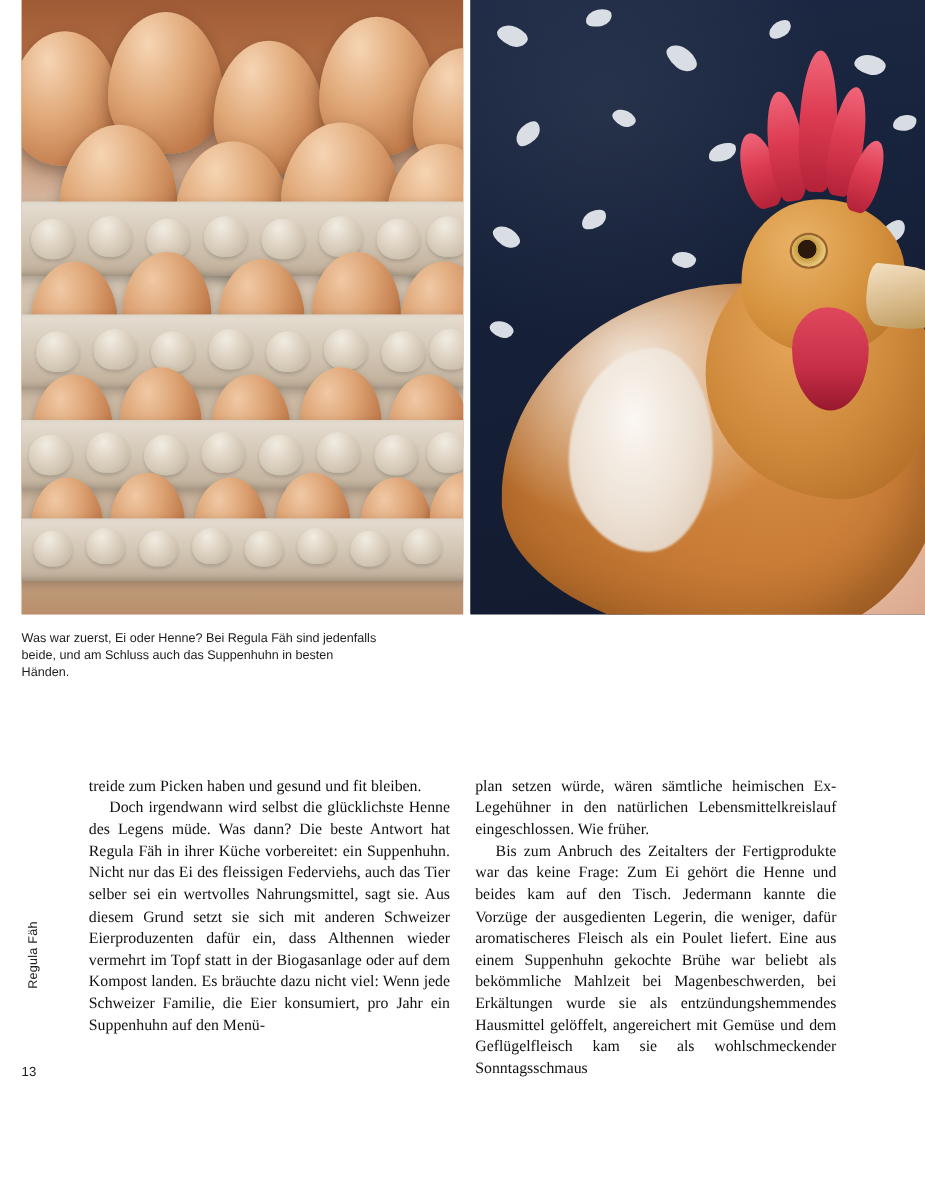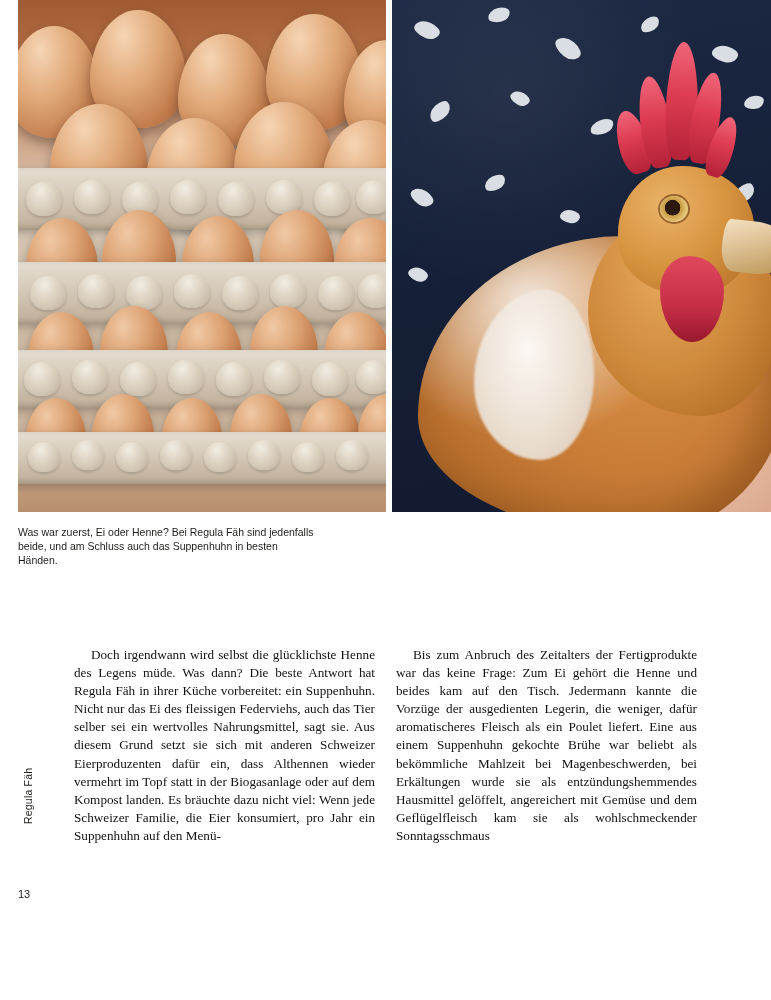--- a/index.html
+++ b/index.html
@@ -378,23 +378,25 @@
       <div class="hen-wattle"></div>
       <div class="hen-beak"></div>
       <div class="hen-eye"></div>
     </div>
   </div>
 
   <div class="caption">Was war zuerst, Ei oder Henne? Bei Regula Fäh sind jedenfalls beide, und am Schluss auch das Suppenhuhn in besten Händen.</div>
 
   <div class="columns">
     <div class="col col-left">
+      <p>treide zum Picken haben und gesund und fit bleiben.</p>
       <p class="indent">Doch irgendwann wird selbst die glücklichste Henne des Legens müde. Was dann? Die beste Antwort hat Regula Fäh in ihrer Küche vorbereitet: ein Suppenhuhn. Nicht nur das Ei des fleissigen Federviehs, auch das Tier selber sei ein wertvolles Nahrungsmittel, sagt sie. Aus diesem Grund setzt sie sich mit anderen Schweizer Eierproduzenten dafür ein, dass Althennen wieder vermehrt im Topf statt in der Biogasanlage oder auf dem Kompost landen. Es bräuchte dazu nicht viel: Wenn jede Schweizer Familie, die Eier konsumiert, pro Jahr ein Suppenhuhn auf den Menü-</p>
     </div>
     <div class="col col-right">
+      <p>plan setzen würde, wären sämtliche heimischen Ex-Legehühner in den natürlichen Lebensmittelkreislauf eingeschlossen. Wie früher.</p>
       <p class="indent">Bis zum Anbruch des Zeitalters der Fertigprodukte war das keine Frage: Zum Ei gehört die Henne und beides kam auf den Tisch. Jedermann kannte die Vorzüge der ausgedienten Legerin, die weniger, dafür aromatischeres Fleisch als ein Poulet liefert. Eine aus einem Suppenhuhn gekochte Brühe war beliebt als bekömmliche Mahlzeit bei Magenbeschwerden, bei Erkältungen wurde sie als entzündungshemmendes Hausmittel gelöffelt, angereichert mit Gemüse und dem Geflügelfleisch kam sie als wohlschmeckender Sonntagsschmaus</p>
     </div>
   </div>
 
   <div class="sidenote">Regula Fäh</div>
   <div class="folio">13</div>
 
 </div>
 
 </body></html>

